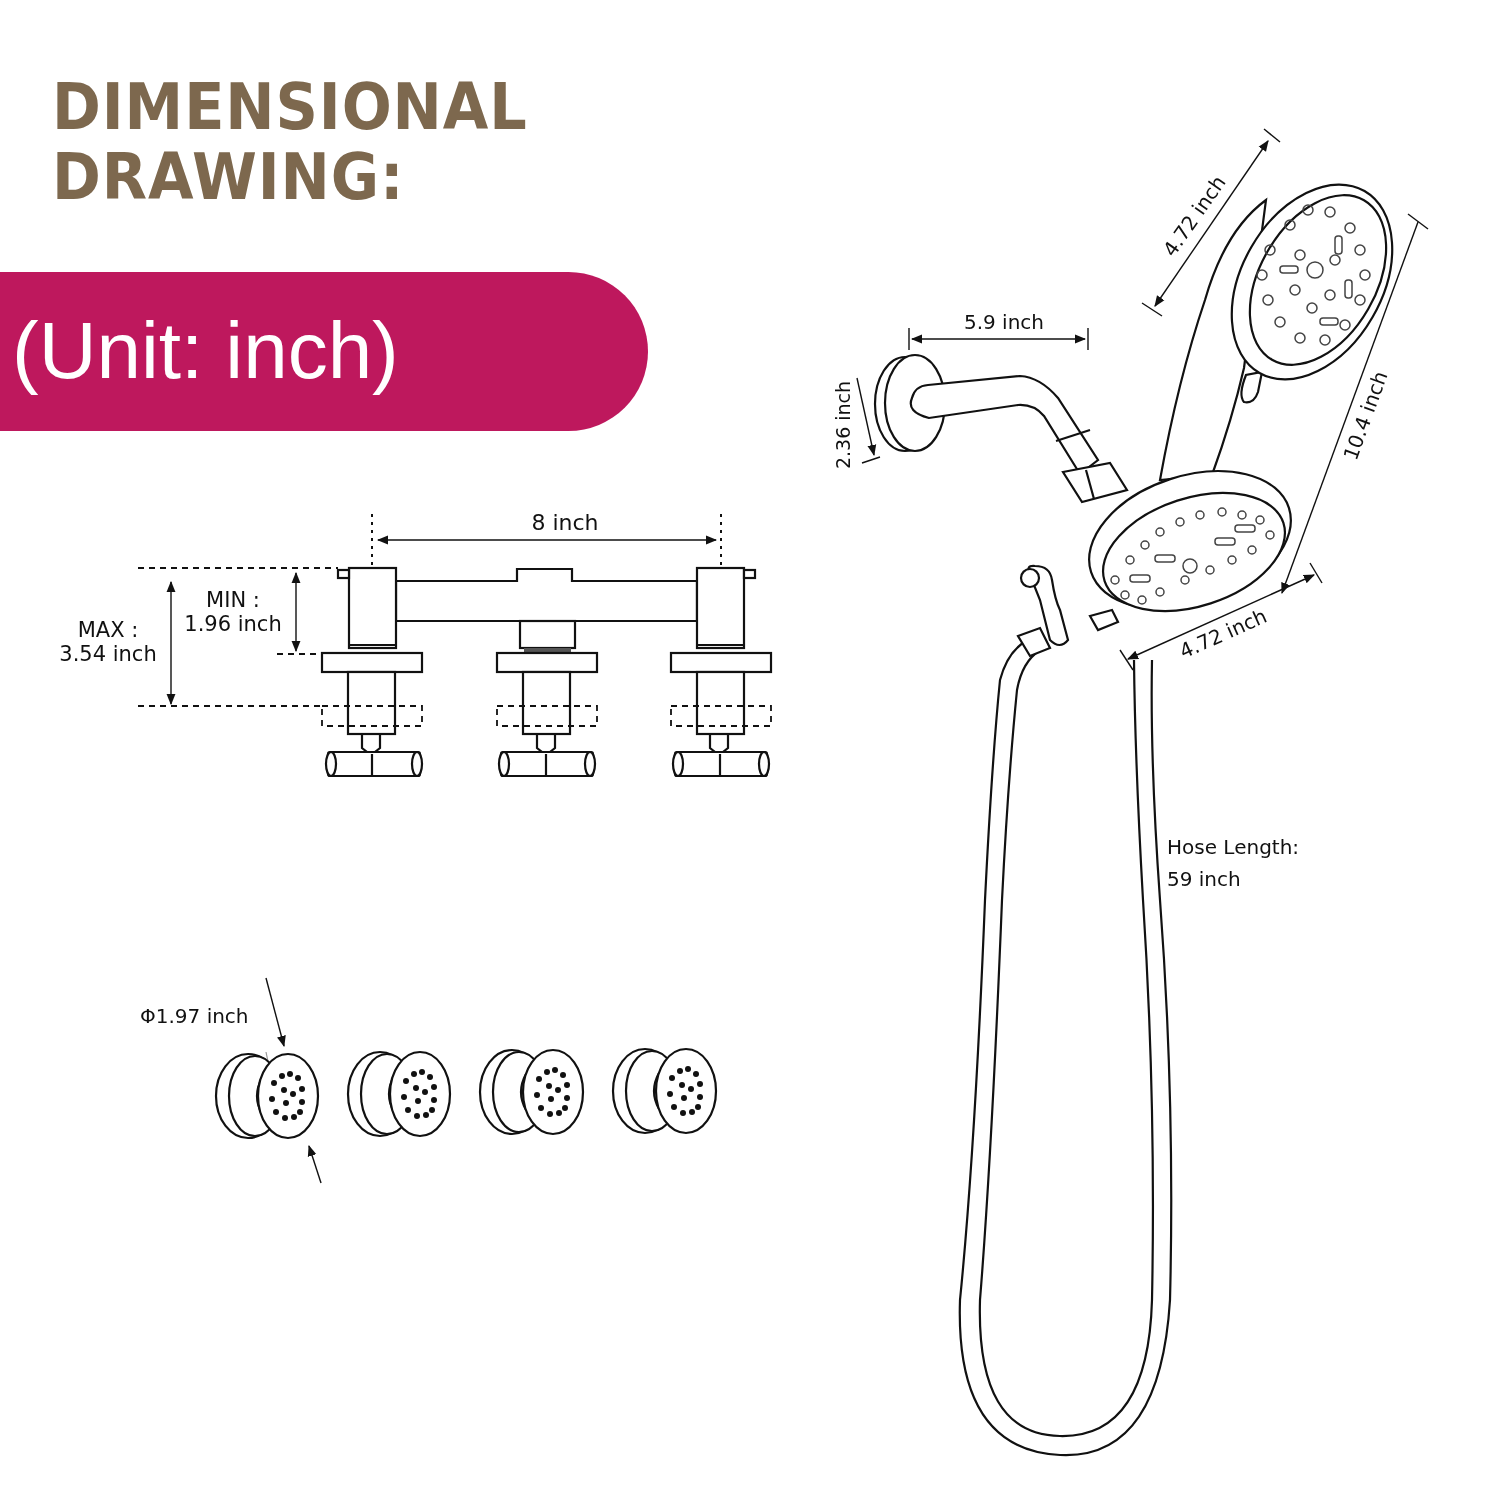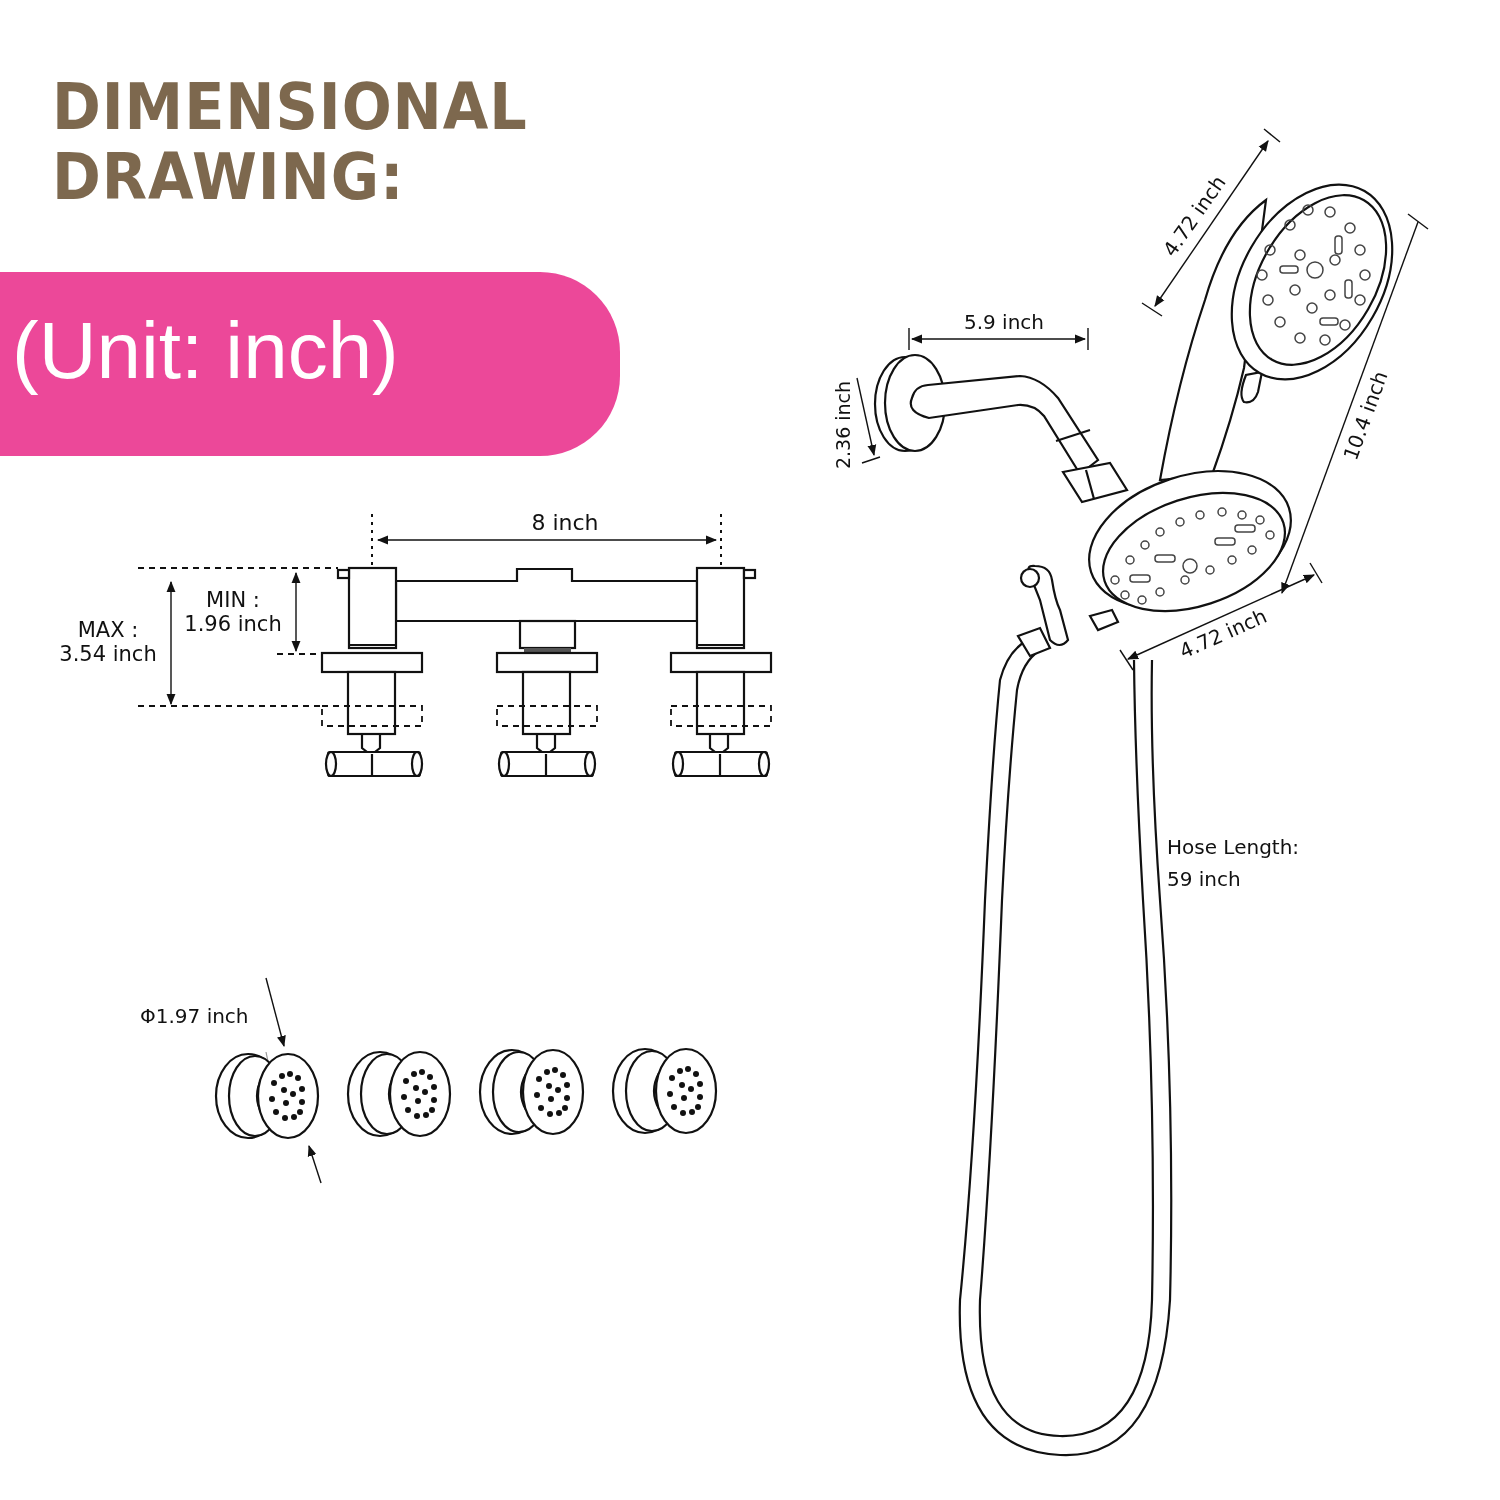--- a/index.html
+++ b/index.html
@@ -4,22 +4,22 @@
   <style>
     html, body { margin:0; padding:0; background:#ffffff; }
     body { width:1500px; height:1500px; position:relative; overflow:hidden; font-family:"DejaVu Sans", sans-serif; }
     .title {
       position:absolute; left:52px; top:72px; margin:0;
       font-family:"DejaVu Sans", sans-serif; font-weight:bold;
       font-size:64px; line-height:70px; letter-spacing:1px;
       color:#7d684e; transform:scaleX(0.92); transform-origin:left top;
     }
     .banner {
-      position:absolute; left:0; top:272px; width:620px; height:184px;
-      background:#ec4899; border-radius:0 80px 80px 0;
+      position:absolute; left:0; top:272px; width:620px; height:159px;
+      background:#be185d; border-radius:0 80px 80px 0;padding-left:28px;
     }
     .banner-text {
       position:absolute; left:12px; top:34px;
       font-family:"Liberation Sans", sans-serif; font-size:80px; line-height:90px;
       color:#ffffff;
     }
     svg.drawing { position:absolute; left:0; top:0; width:1500px; height:1500px; }
     svg text { font-family:"DejaVu Sans", sans-serif; fill:#111; }
     .ln { stroke:#111; stroke-width:2.2; fill:#fff; }
     .ln-n { stroke:#111; stroke-width:2.2; fill:none; }

